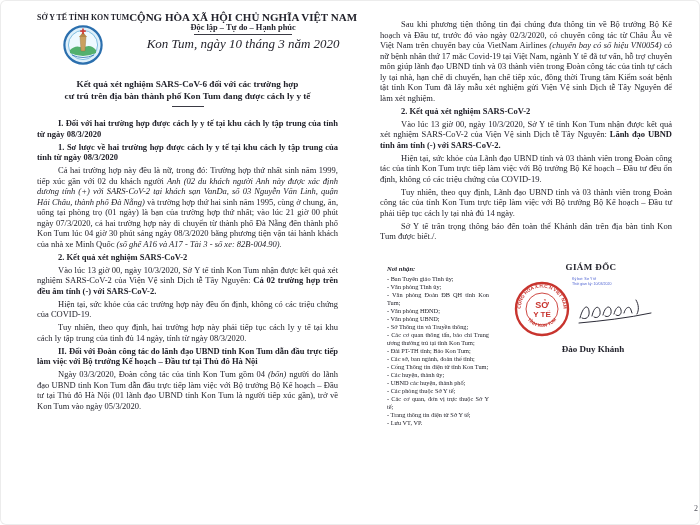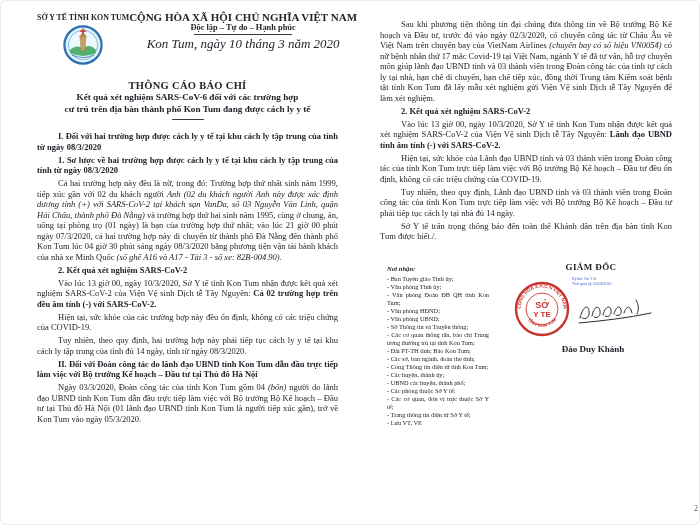--- a/index.html
+++ b/index.html
@@ -78,21 +78,20 @@
       </div>
       <div class="hdr-right">
         <div class="national">CỘNG HÒA XÃ HỘI CHỦ NGHĨA VIỆT NAM</div>
         <div class="motto">Độc lập – Tự do – Hạnh phúc</div>
         <div class="motto-rule"></div>
         <div class="dateline">Kon Tum, ngày 10 tháng 3 năm 2020</div>
       </div>
     </div>
 
     <div class="title-block">
-      <div class="doc-title">THÔNG CÁO BÁO CHÍ</div>
       <div class="doc-sub">Kết quả xét nghiệm SARS-CoV-6 đối với các trường hợp</div>
       <div class="doc-sub">cư trú trên địa bàn thành phố Kon Tum đang được cách ly y tế</div>
       <div class="title-rule"></div>
     </div>
 
     <div class="body1">
       <p class="para"><span class="b">I. Đối với hai trường hợp được cách ly y tế tại khu cách ly tập trung của tỉnh từ ngày 08/3/2020</span></p>
       <p class="para"><span class="b">1. Sơ lược về hai trường hợp được cách ly y tế tại khu cách ly tập trung của tỉnh từ ngày 08/3/2020</span></p>
       <p class="para"><span>Cả hai trường hợp này đều là nữ, trong đó: Trường hợp thứ nhất sinh năm 1999, tiếp xúc gần với 02 du khách người </span><span class="i">Anh (02 du khách người Anh này được xác định dương tính (+) với SARS-CoV-2 tại khách sạn VanDa, số 03 Nguyễn Văn Linh, quận Hải Châu, thành phố Đà Nẵng)</span><span> và trường hợp thứ hai sinh năm 1995, cùng ở chung, ăn, uống tại phòng trọ (01 ngày) là bạn của trường hợp thứ nhất; vào lúc 21 giờ 00 phút ngày 07/3/2020, cả hai trường hợp này di chuyển từ thành phố Đà Nẵng đến thành phố Kon Tum lúc 04 giờ 30 phút sáng ngày 08/3/2020 bằng phương tiện vận tải hành khách của nhà xe Minh Quốc </span><span class="i">(số ghế A16 và A17 - Tài 3 - số xe: 82B-004.90).</span></p>
       <p class="para"><span class="b">2. Kết quả xét nghiệm SARS-CoV-2</span></p>

